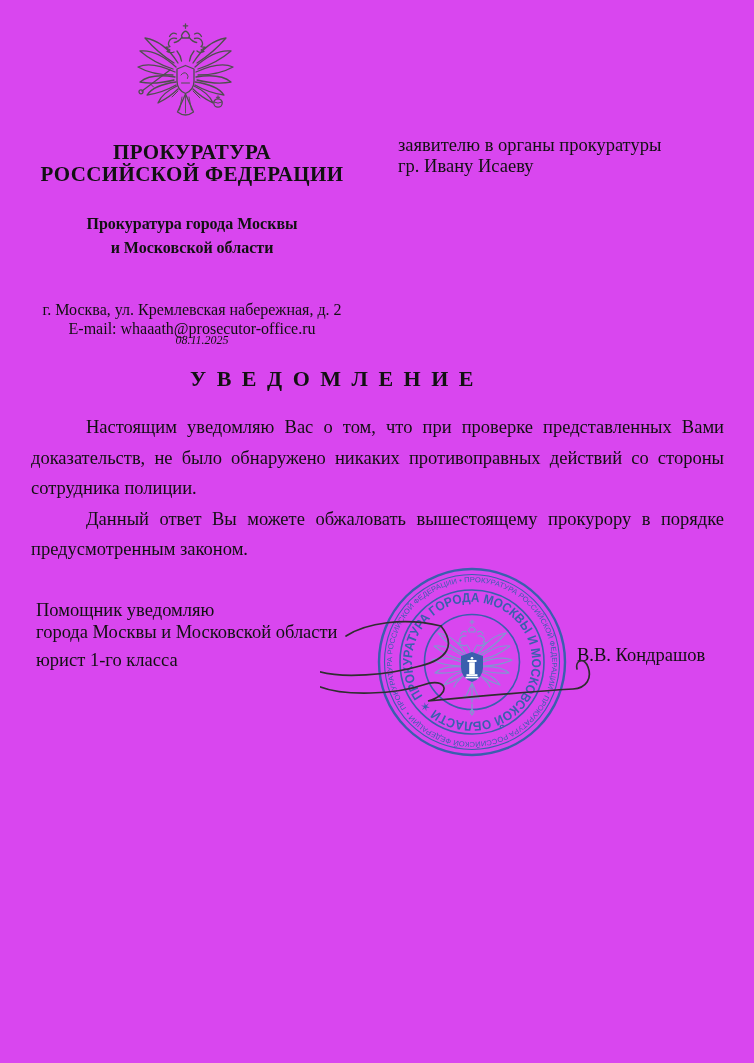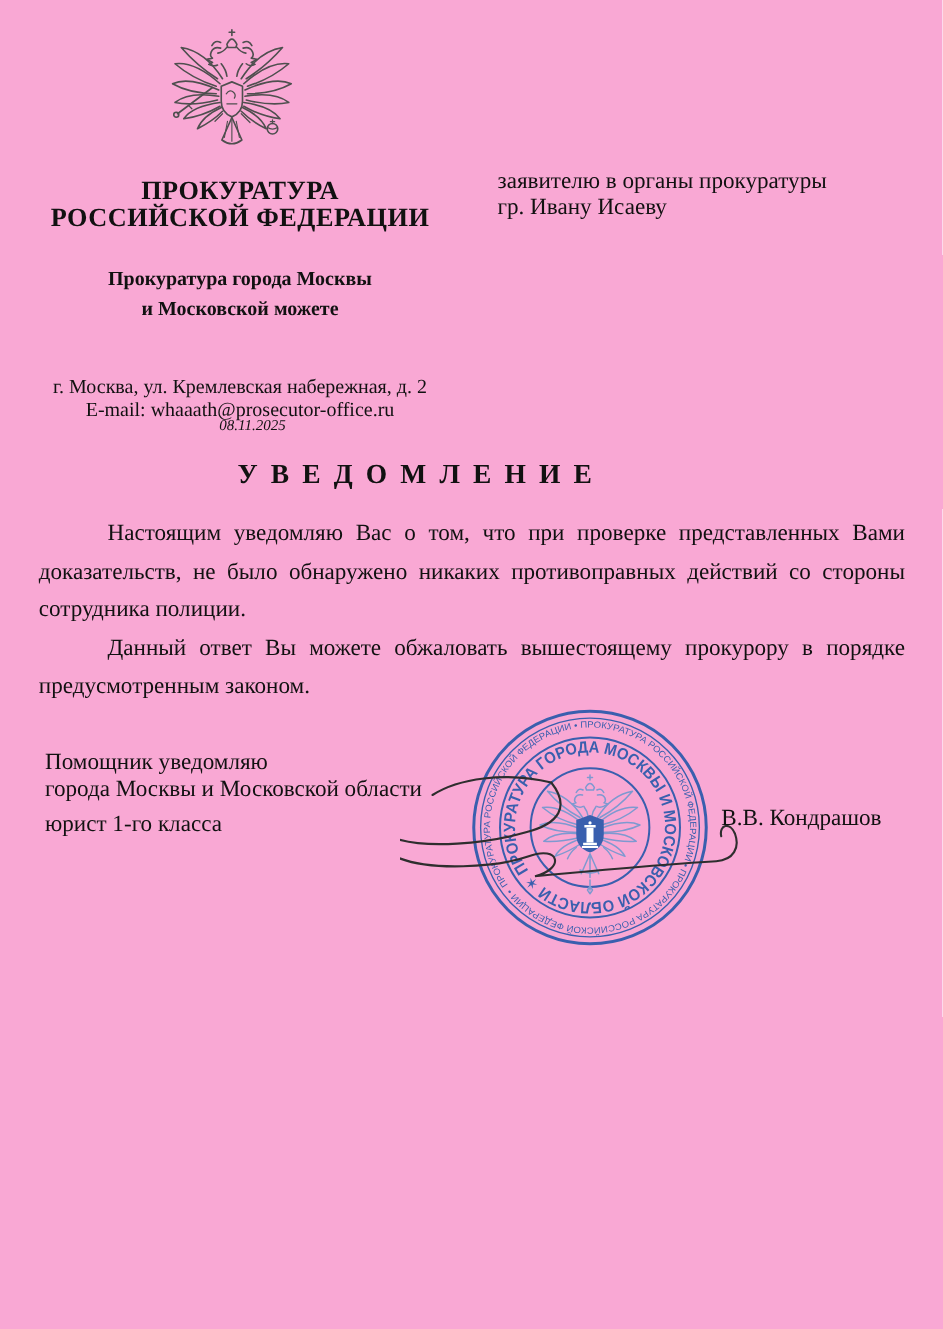--- a/index.html
+++ b/index.html
@@ -1,17 +1,17 @@
 <!DOCTYPE html>
 <html><head>
 <meta charset="utf-8">
 <style>
   html,body { margin:0; padding:0; background:#ffffff; }
   .page {
-    position:relative; width:754px; height:1063px; background:#f9a8d4;
+    position:relative; width:754px; height:1063px; background:#d946ef;
     font-family:"Liberation Serif","DejaVu Serif",serif; color:#111;
     overflow:hidden;
   }
   .emblem  { position:absolute; left:137px; top:23px; }
   .org-block {
     position:absolute; left:22px; top:142px; width:340px; text-align:center;
     font-weight:bold; font-size:21px; line-height:21.5px; letter-spacing:0.4px;
   }
   .division-block {
     position:absolute; left:22px; top:212px; width:340px; text-align:center;
@@ -83,21 +83,21 @@
     </g>
   </svg>
 
   <div class="org-block">
     <div>ПРОКУРАТУРА</div>
     <div>РОССИЙСКОЙ ФЕДЕРАЦИИ</div>
   </div>
 
   <div class="division-block">
     <div>Прокуратура города Москвы</div>
-    <div>и Московской можете</div>
+    <div>и Московской области</div>
   </div>
 
   <div class="address-block">
     <div>г. Москва, ул. Кремлевская набережная, д. 2</div>
     <div>E-mail: whaaath@prosecutor-office.ru</div>
   </div>
 
   <div class="date">08.11.2025</div>
 
   <div class="addressee">

